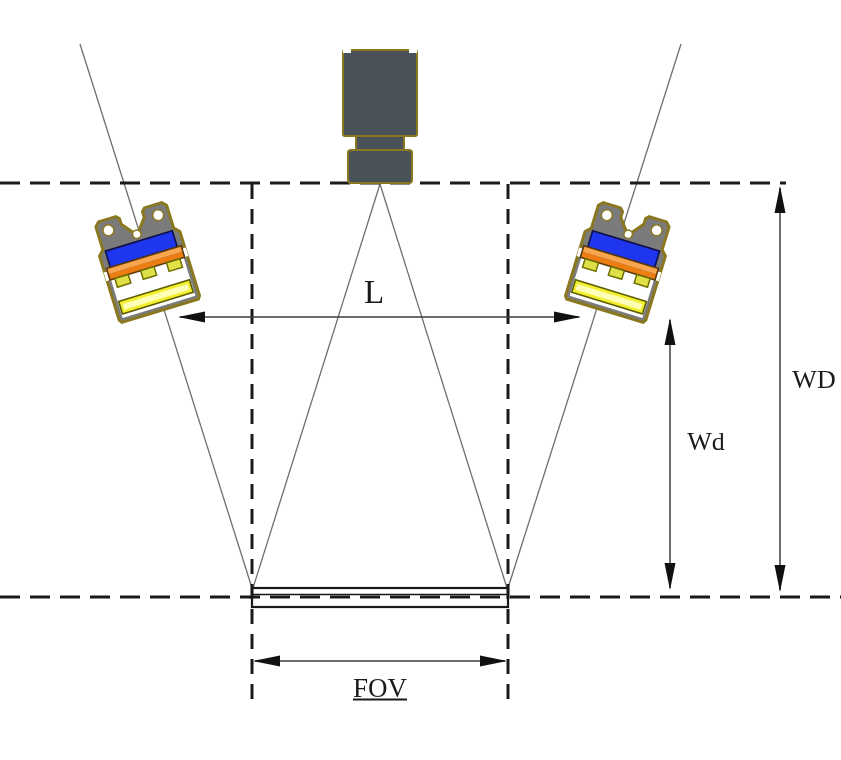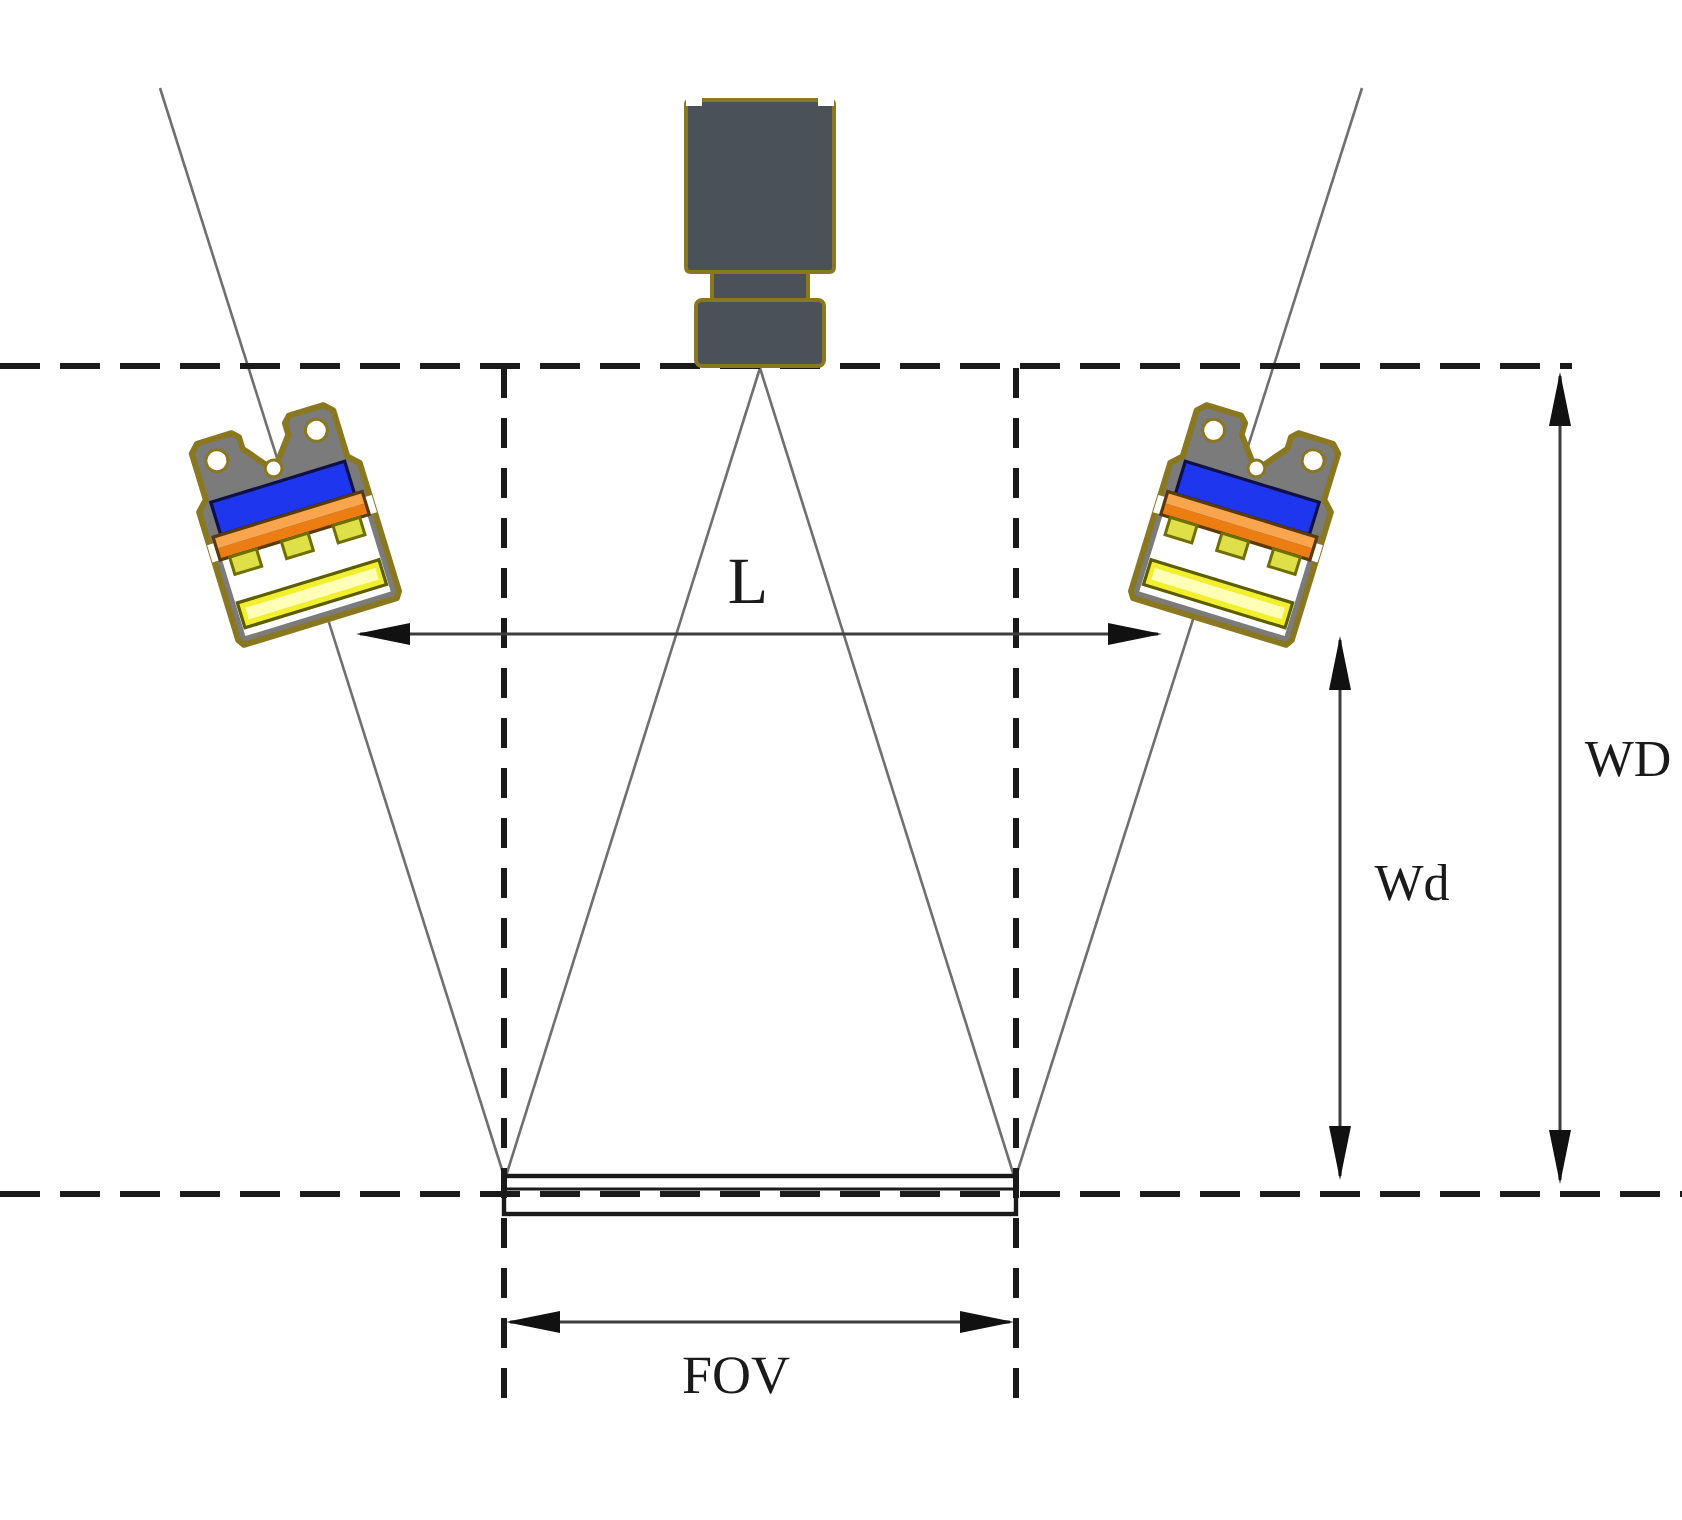--- a/index.html
+++ b/index.html
@@ -17,21 +17,21 @@
     color:#1a1a1a;
     font-family:"Liberation Serif", serif;
     font-weight:500;
     letter-spacing:0;
     white-space:nowrap;
     line-height:1;
   }
   .lbl-l{left:374px;top:292px;font-size:33px;}
   .lbl-wd{left:814px;top:380px;font-size:26px;}
   .lbl-wd-light{left:706px;top:442px;font-size:26px;}
-  .lbl-fov{left:368px;top:688px;font-size:27px;}
+  .lbl-fov{left:380px;top:688px;font-size:27px;text-decoration:underline;}
 </style>
 </head>
 <body>
 
 <div class="stage">
   <svg width="841" height="760" viewBox="0 0 841 760">
     <defs>
       <g id="barlight">
         <path d="M10,108 L8,105 L8,38 L13,33 L13,9 L17,5 L35,5 L38,8 L38,14 L50,29 L62,14 L62,8 L65,5 L83,5 L87,9 L87,33 L92,38 L92,105 L90,108 Z" stroke="#8a7820" stroke-width="3" stroke-linejoin="round" fill="#7b7b7b"></path>
         <rect x="7" y="55" width="5" height="9" fill="#ffffff"></rect>

